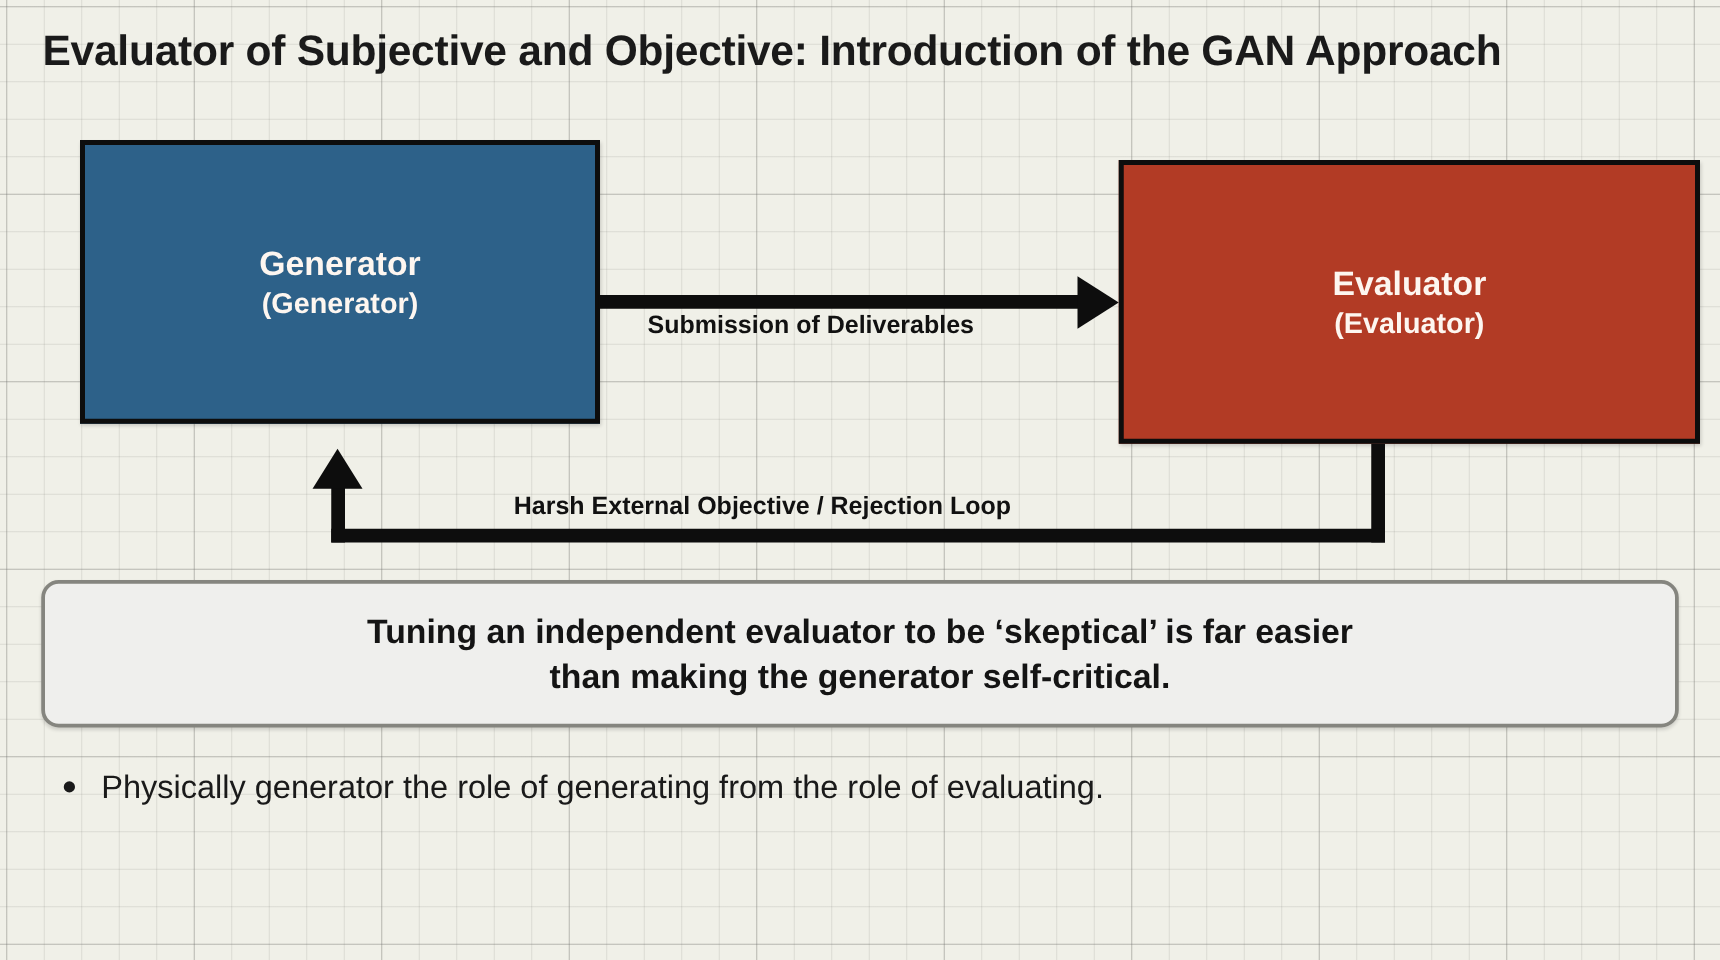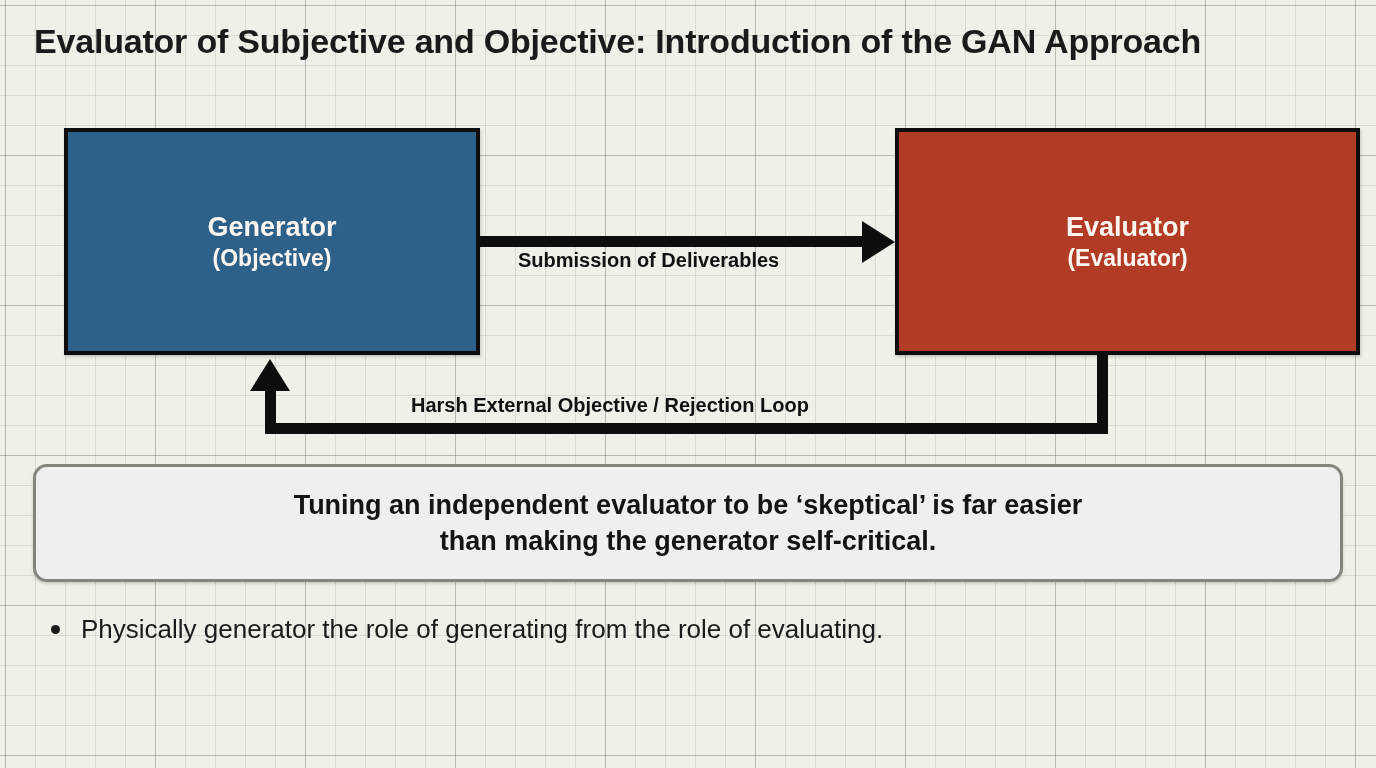--- a/index.html
+++ b/index.html
@@ -52,21 +52,21 @@
     align-items: center;
     justify-content: center;
     text-align: center;
     line-height: 1.22;
     color: #fdf6f0;
     font-weight: bold;
     box-shadow: 1px 2px 3px rgba(0,0,0,0.18);
   }
   #node-generator {
     left: 64px;
-    top: 128px;
+    top: 112px;
     width: 416px;
     height: 227px;
     background: #2d6189;
   }
   #node-evaluator {
     left: 895px;
     top: 128px;
     width: 465px;
     height: 227px;
     background: #b23b25;
@@ -209,21 +209,21 @@
 </style>
 </head>
 <body>
 
 <div id="slide">
 
   <div id="title">Evaluator of Subjective and Objective: Introduction of the GAN Approach</div>
 
   <div id="node-generator" class="node">
     <div class="node-title">Generator</div>
-    <div class="node-sub">(Objective)</div>
+    <div class="node-sub">(Generator)</div>
   </div>
 
   <div id="node-evaluator" class="node">
     <div class="node-title">Evaluator</div>
     <div class="node-sub">(Evaluator)</div>
   </div>
 
   <div id="arrow-forward-shaft"></div>
   <div id="arrow-forward-head"></div>
   <div id="label-forward">Submission of Deliverables</div>

